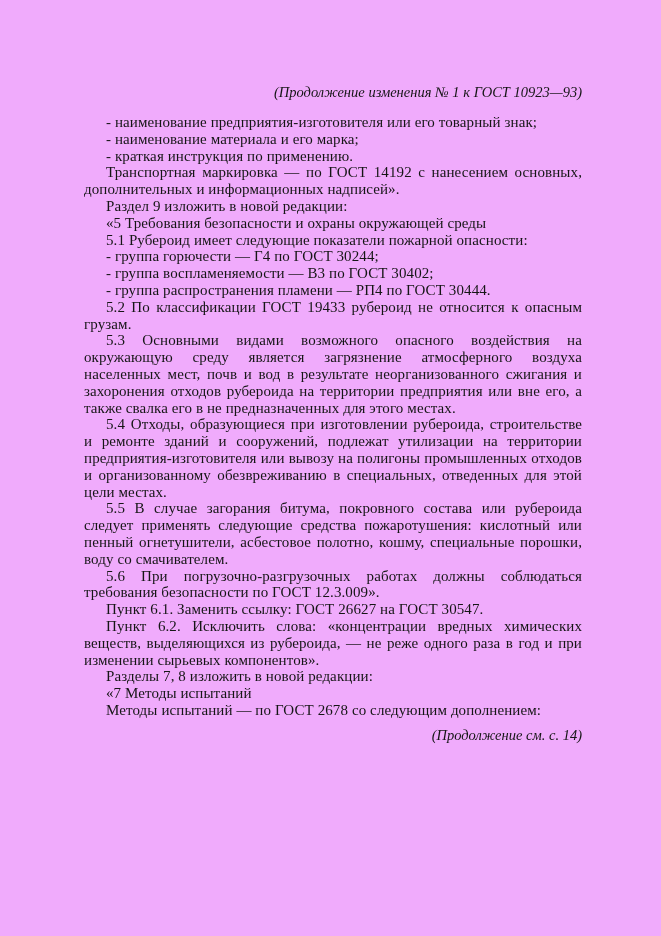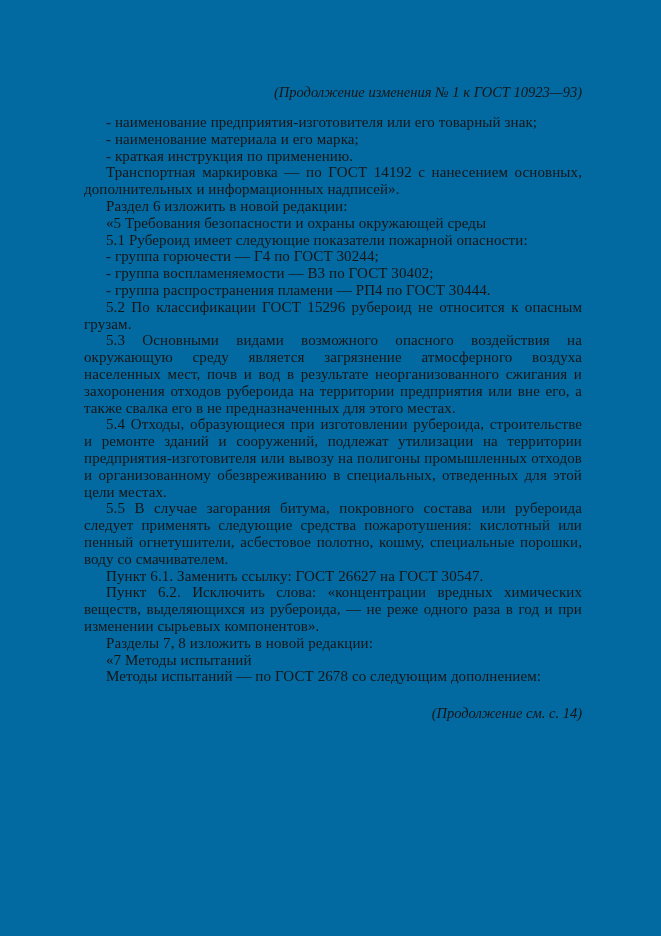--- a/index.html
+++ b/index.html
@@ -6,21 +6,21 @@
     margin: 0;
     padding: 0;
     background: #e8e8e6;
     font-family: "Liberation Serif", "DejaVu Serif", serif;
   }
   .page {
     position: relative;
     width: 661px;
     height: 936px;
     margin: 0 auto;
-    background: #0369a1;
+    background: #f0abfc;
     color: #161616;
     overflow: hidden;
   }
   .content {
     position: absolute;
     left: 84px;
     top: 84px;
     width: 498px;
   }
   .header-note {
@@ -40,45 +40,46 @@
     letter-spacing: 0.1px;
   }
   .para.bold {
     font-weight: normal;
   }
   .footer-note {
     font-style: italic;
     text-align: right;
     font-size: 14.5px;
     line-height: 17px;
-    margin: 20px 0 0 0;
+    margin: 8px 0 0 0;
   }
 </style>
 </head>
 <body>
 
 <div class="page">
   <div class="content">
 
     <p class="header-note">(Продолжение изменения № 1 к ГОСТ 10923—93)</p>
 
     <p class="para">- наименование предприятия-изготовителя или его товарный знак;</p>
     <p class="para">- наименование материала и его марка;</p>
     <p class="para">- краткая инструкция по применению.</p>
     <p class="para">Транспортная маркировка — по ГОСТ 14192 с нанесением основных, дополнительных и информационных надписей».</p>
-    <p class="para">Раздел 6 изложить в новой редакции:</p>
+    <p class="para">Раздел 9 изложить в новой редакции:</p>
     <p class="para bold">«5 Требования безопасности и охраны окружающей среды</p>
     <p class="para">5.1 Рубероид имеет следующие показатели пожарной опасности:</p>
     <p class="para">- группа горючести — Г4 по ГОСТ 30244;</p>
     <p class="para">- группа воспламеняемости — В3 по ГОСТ 30402;</p>
     <p class="para">- группа распространения пламени — РП4 по ГОСТ 30444.</p>
-    <p class="para">5.2 По классификации ГОСТ 15296 рубероид не относится к опасным грузам.</p>
+    <p class="para">5.2 По классификации ГОСТ 19433 рубероид не относится к опасным грузам.</p>
     <p class="para">5.3 Основными видами возможного опасного воздействия на окружающую среду является загрязнение атмосферного воздуха населенных мест, почв и вод в результате неорганизованного сжигания и захоронения отходов рубероида на территории предприятия или вне его, а также свалка его в не предназначенных для этого местах.</p>
     <p class="para">5.4 Отходы, образующиеся при изготовлении рубероида, строительстве и ремонте зданий и сооружений, подлежат утилизации на территории предприятия-изготовителя или вывозу на полигоны промышленных отходов и организованному обезвреживанию в специальных, отведенных для этой цели местах.</p>
     <p class="para">5.5 В случае загорания битума, покровного состава или рубероида следует применять следующие средства пожаротушения: кислотный или пенный огнетушители, асбестовое полотно, кошму, специальные порошки, воду со смачивателем.</p>
+    <p class="para">5.6 При погрузочно-разгрузочных работах должны соблюдаться требования безопасности по ГОСТ 12.3.009».</p>
     <p class="para">Пункт 6.1. Заменить ссылку: ГОСТ 26627 на ГОСТ 30547.</p>
     <p class="para">Пункт 6.2. Исключить слова: «концентрации вредных химических веществ, выделяющихся из рубероида, — не реже одного раза в год и при изменении сырьевых компонентов».</p>
     <p class="para">Разделы 7, 8 изложить в новой редакции:</p>
     <p class="para bold">«7 Методы испытаний</p>
     <p class="para">Методы испытаний — по ГОСТ 2678 со следующим дополнением:</p>
 
     <p class="footer-note">(Продолжение см. с. 14)</p>
 
   </div>
 </div>

